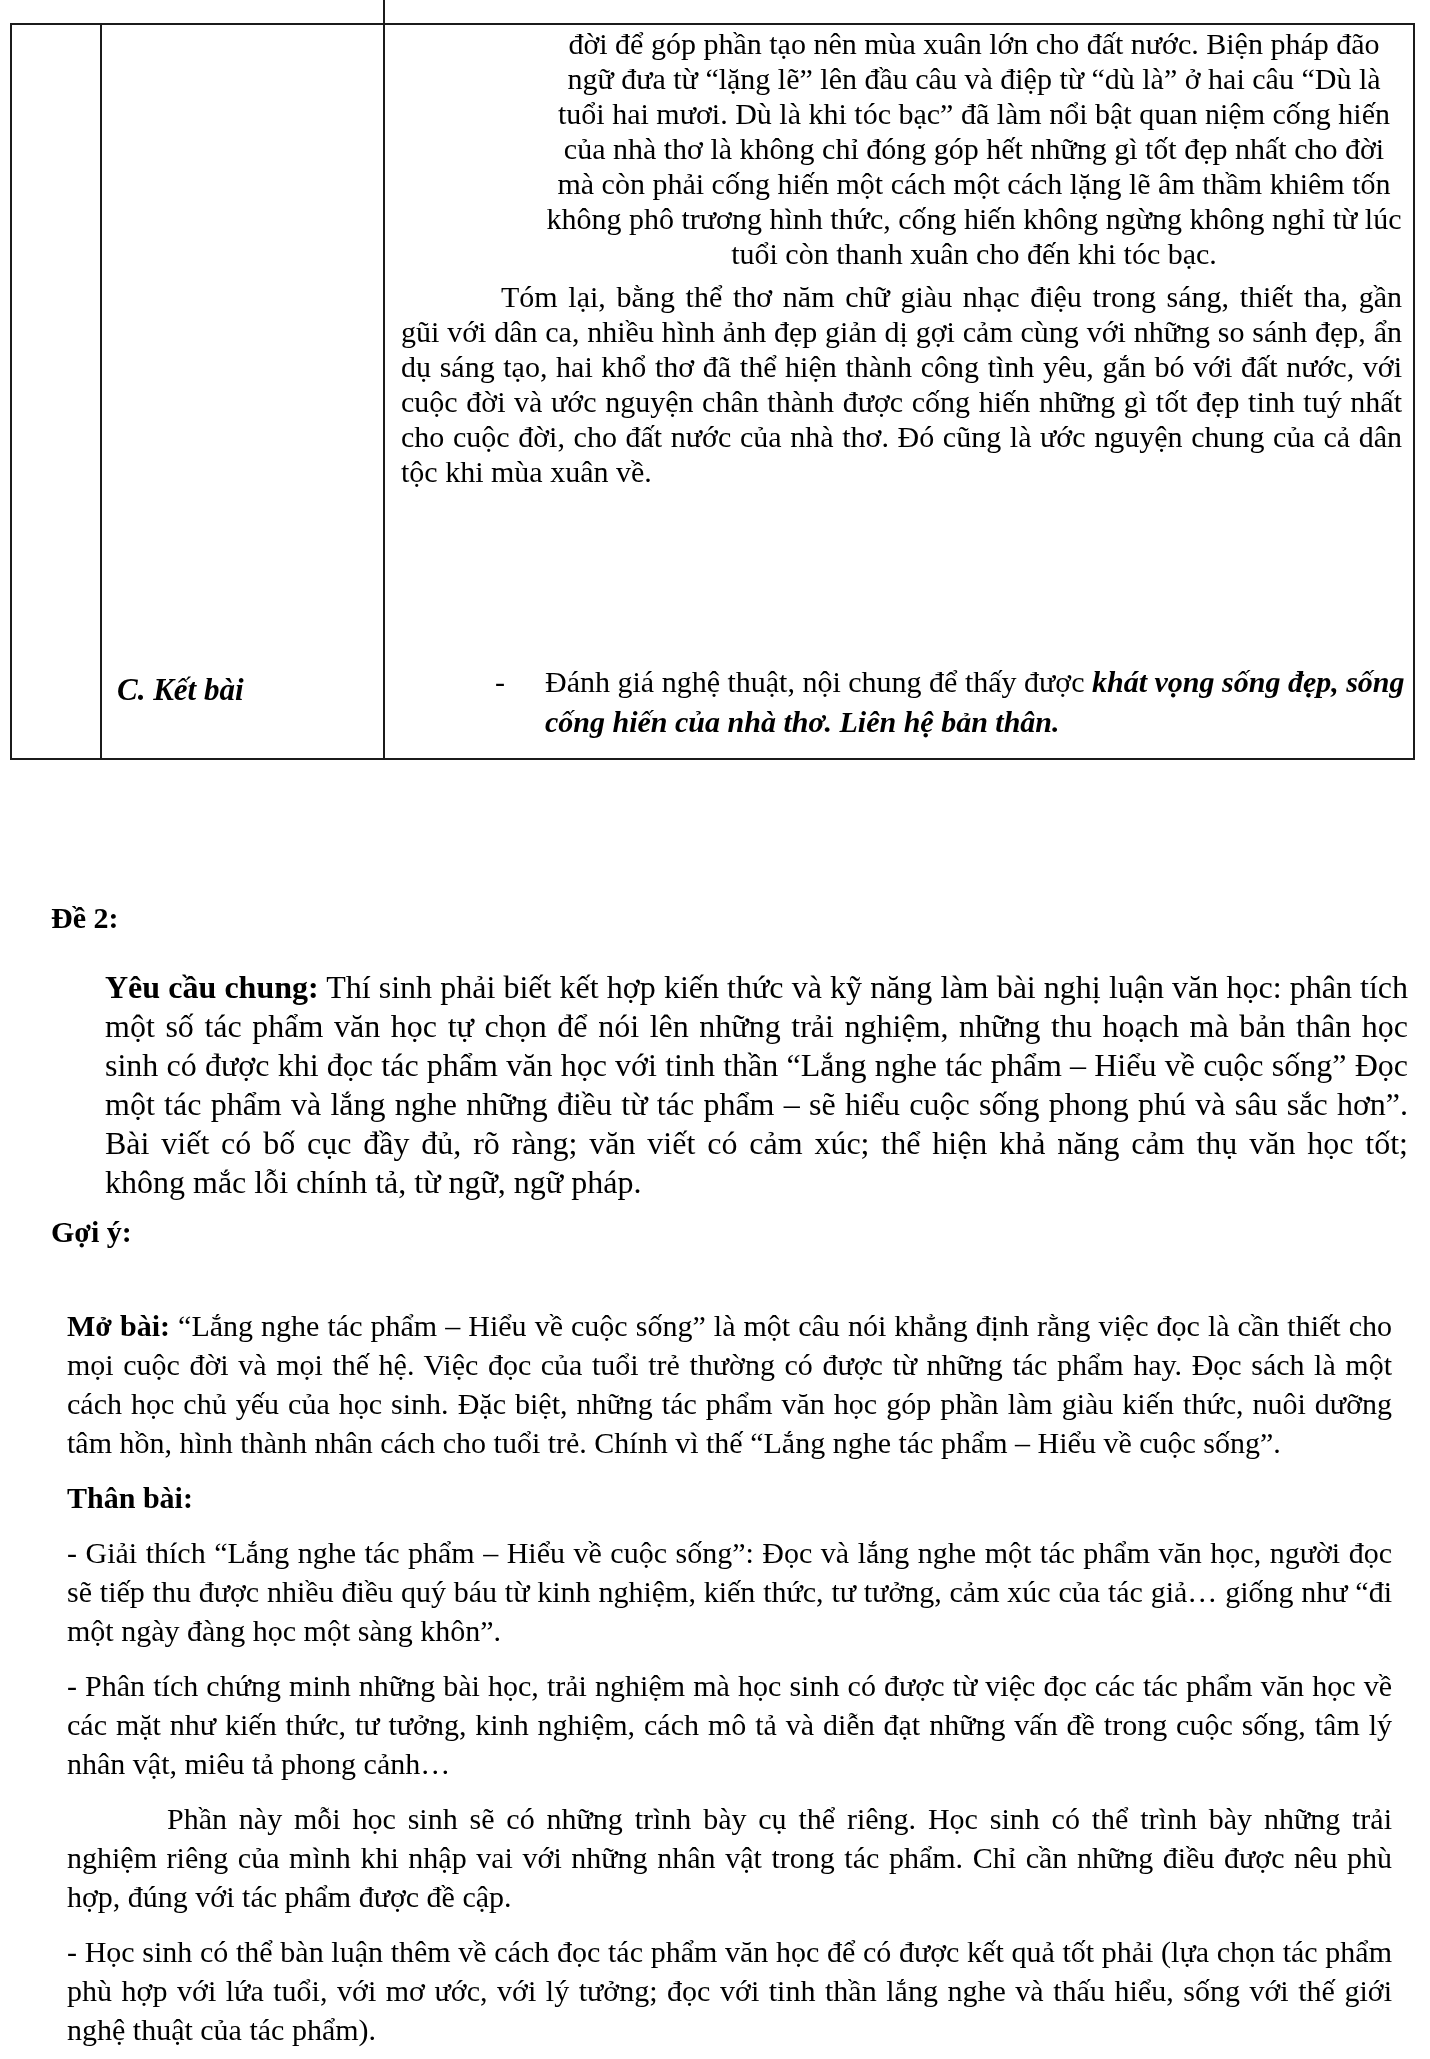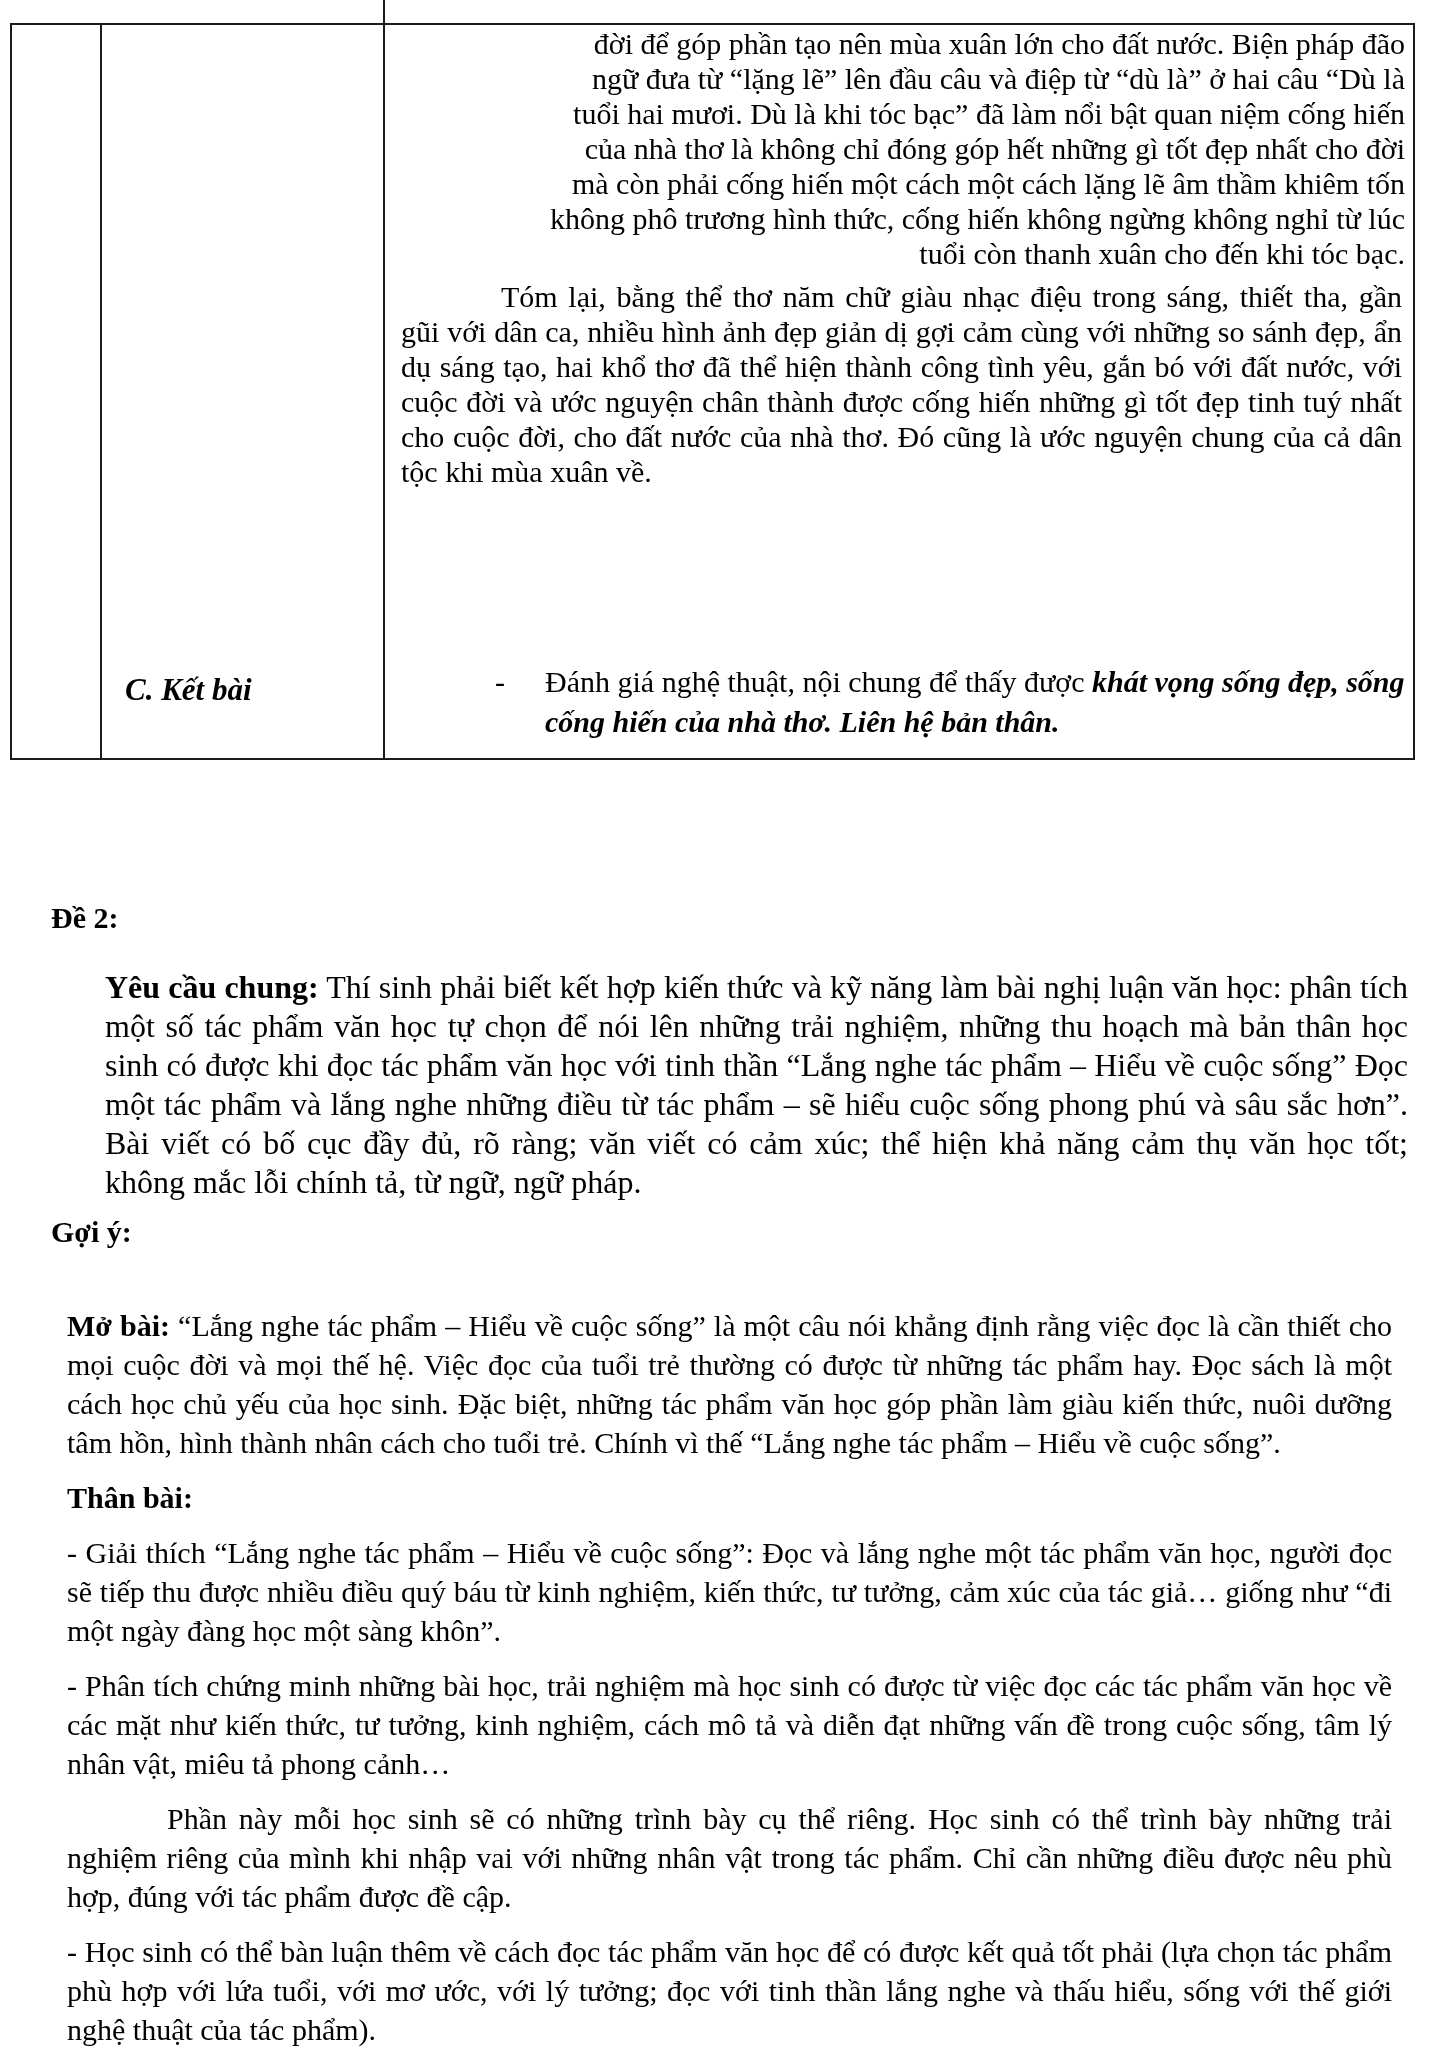--- a/index.html
+++ b/index.html
@@ -21,28 +21,27 @@
   }
   .vrule { position:absolute; top:0; bottom:0; width:2px; background:#1b1b1b; }
   .vrule-1 { left:88px; }
   .vrule-2 { left:371px; }
   .table-stub { position:absolute; left:383px; top:0; width:2px; height:23px; background:#1b1b1b; }
 
   .cell3-flow {
     position:absolute; left:381px; top:1px; width:1017px;
     font-size:30px; line-height:35px;
   }
-  .cont-par { margin:0 0 0 150px; width:862px; text-align:right; }
+  .cont-par { margin:0 0 0 150px; width:862px; text-align:center; }
   .sum-par  { margin:8px; text-align:justify; text-indent:100px; }
 
   .row-label {
     position:absolute; left:105px; top:647px;
     font-size:31px; font-weight:bold; font-style:italic;
     white-space:nowrap;
-    margin-left:8px;
   }
 
   .bullet-item {
     position:absolute; left:483px; top:637px; width:927px;
     display:flex;
     font-size:30px; line-height:40px;
   }
   .bullet-dash { width:50px; flex:0 0 50px; }
   .bullet-text { flex:1; text-align:left; }
   .bi { font-weight:bold; font-style:italic; }

